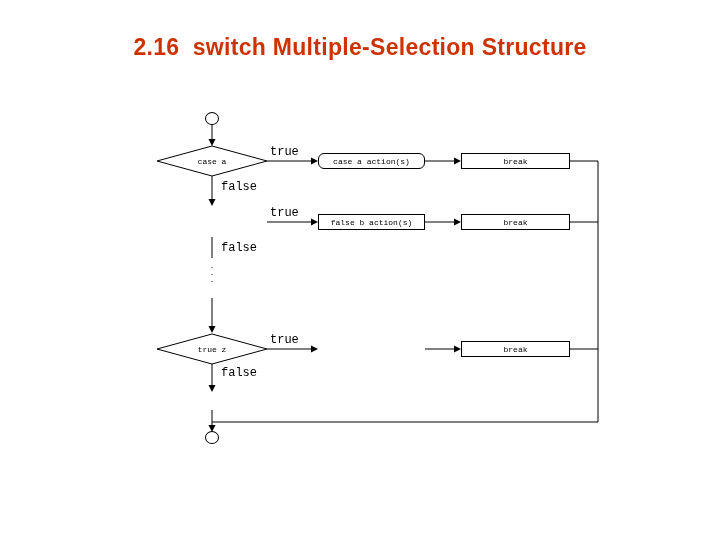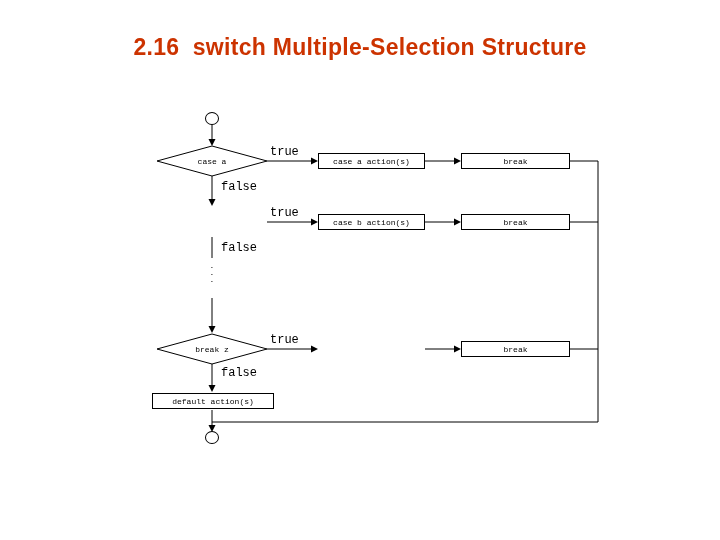--- a/index.html
+++ b/index.html
@@ -164,42 +164,41 @@
 
     <div class="diamond-wrap" style="left:157px; top:146px; width:110px; height:30px;text-align:right;">
       <svg width="110" height="30" viewBox="0 0 110 30">
         <polygon points="55,0 110,15 55,30 0,15" fill="#ffffff" stroke="#000000" stroke-width="1"></polygon>
       </svg>
       <div class="diamond-label">case a</div>
     </div>
     <div class="edge-label" style="left:270px; top:145px;">true</div>
     <div class="edge-label" style="left:221px; top:180px;">false</div>
 
-    <div class="node rect" style="left:318px; top:153px; width:107px; height:16px;">case a action(s)</div>
+    <div class="node rect" style="left:318px; top:153px; width:107px; height:16px;border-radius:6px;">case a action(s)</div>
     <div class="node rect" style="left:461px; top:153px; width:109px; height:16px;">break</div>
 
     <div class="edge-label" style="left:270px; top:206px;">true</div>
     <div class="edge-label" style="left:221px; top:241px;">false</div>
 
-    <div class="node rect" style="left:318px; top:214px; width:107px; height:16px;">case b action(s)</div>
+    <div class="node rect" style="left:318px; top:214px; width:107px; height:16px;">false b action(s)</div>
     <div class="node rect" style="left:461px; top:214px; width:109px; height:16px;">break</div>
 
     <div class="dots" style="left:203px; top:262px; width:18px;">.
 .
 .</div>
 
     <div class="diamond-wrap" style="left:157px; top:334px; width:110px; height:30px;">
       <svg width="110" height="30" viewBox="0 0 110 30">
         <polygon points="55,0 110,15 55,30 0,15" fill="#ffffff" stroke="#000000" stroke-width="1"></polygon>
       </svg>
-      <div class="diamond-label">break z</div>
+      <div class="diamond-label">true z</div>
     </div>
     <div class="edge-label" style="left:270px; top:333px;">true</div>
     <div class="edge-label" style="left:221px; top:366px;">false</div>
 
     <div class="node rect" style="left:461px; top:341px; width:109px; height:16px;">break</div>
 
-    <div class="node rect" style="left:152px; top:393px; width:122px; height:16px;">default action(s)</div>
 
     <div class="node circle" style="left:205px; top:431px; width:14px; height:13px;"></div>
 
   </div>
 </div>
 
 </body></html>

